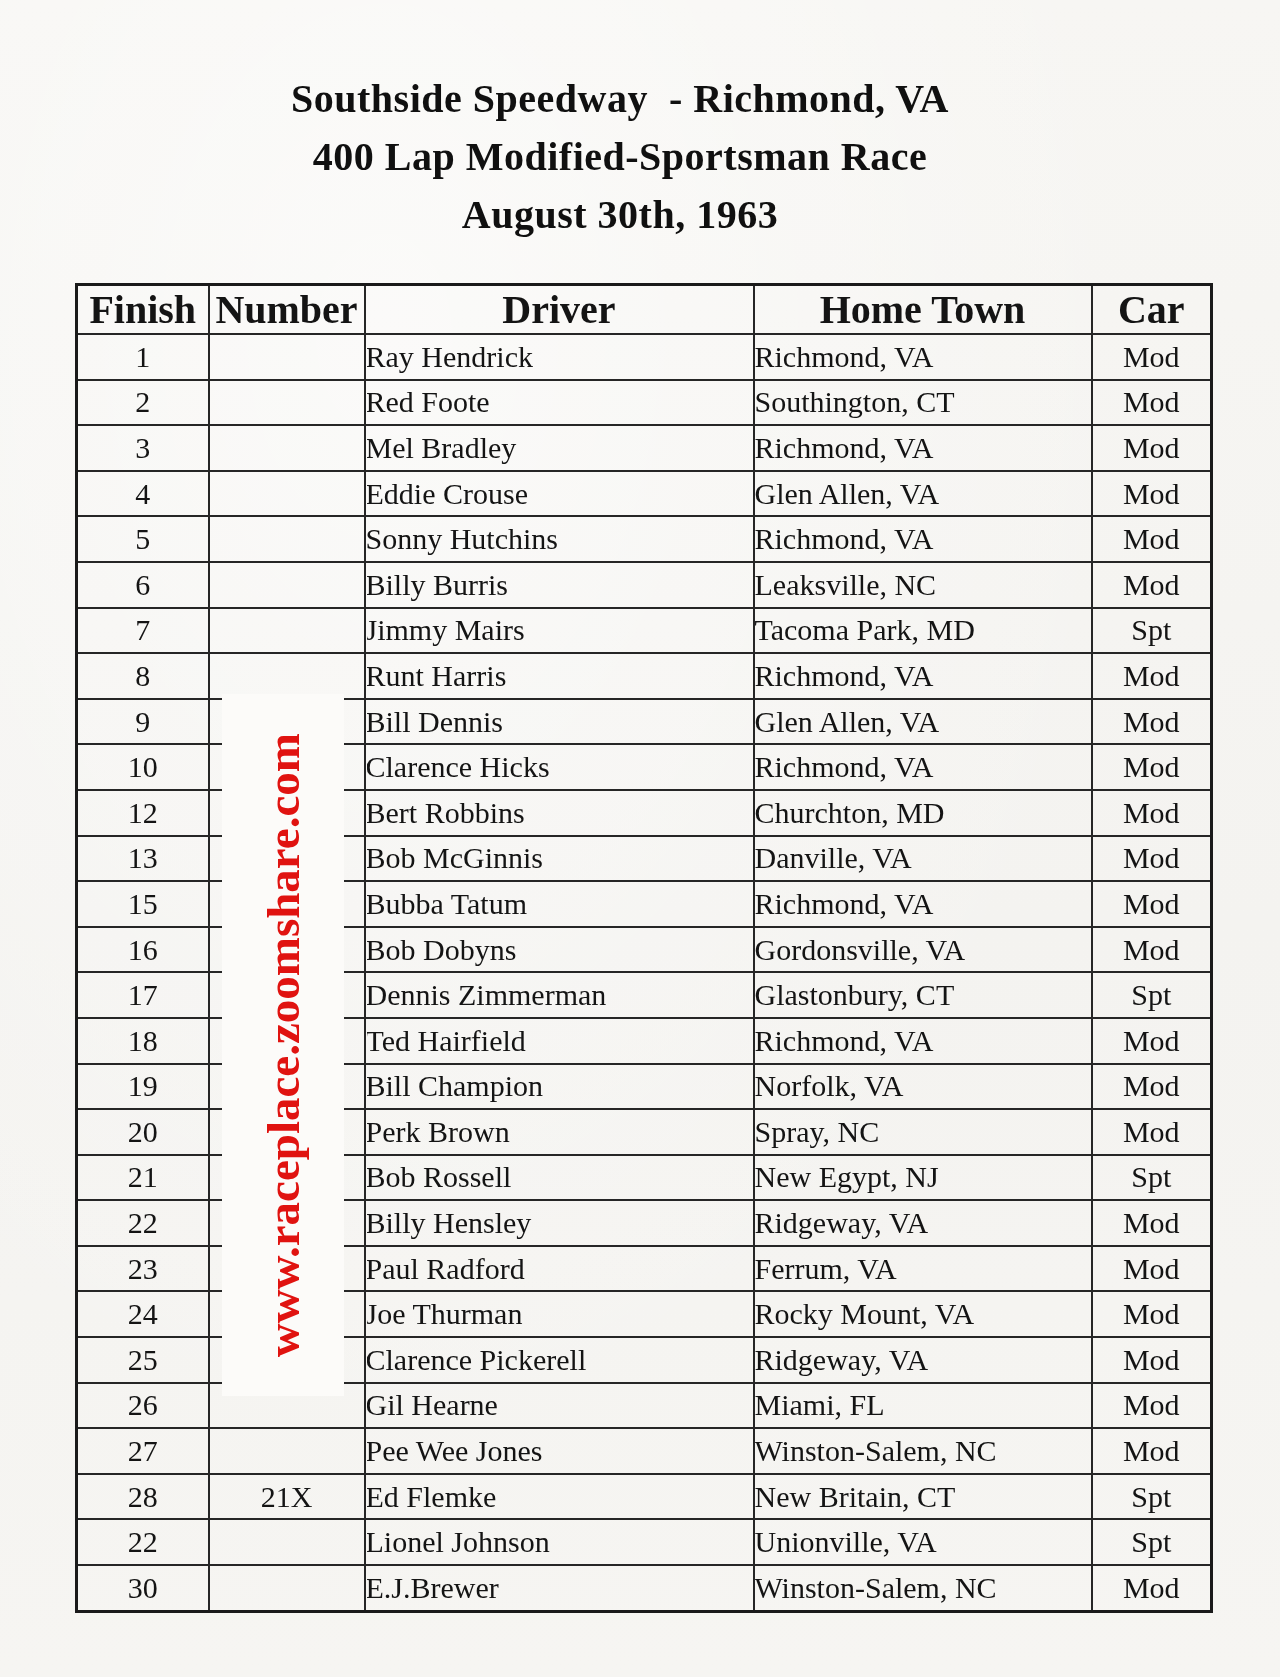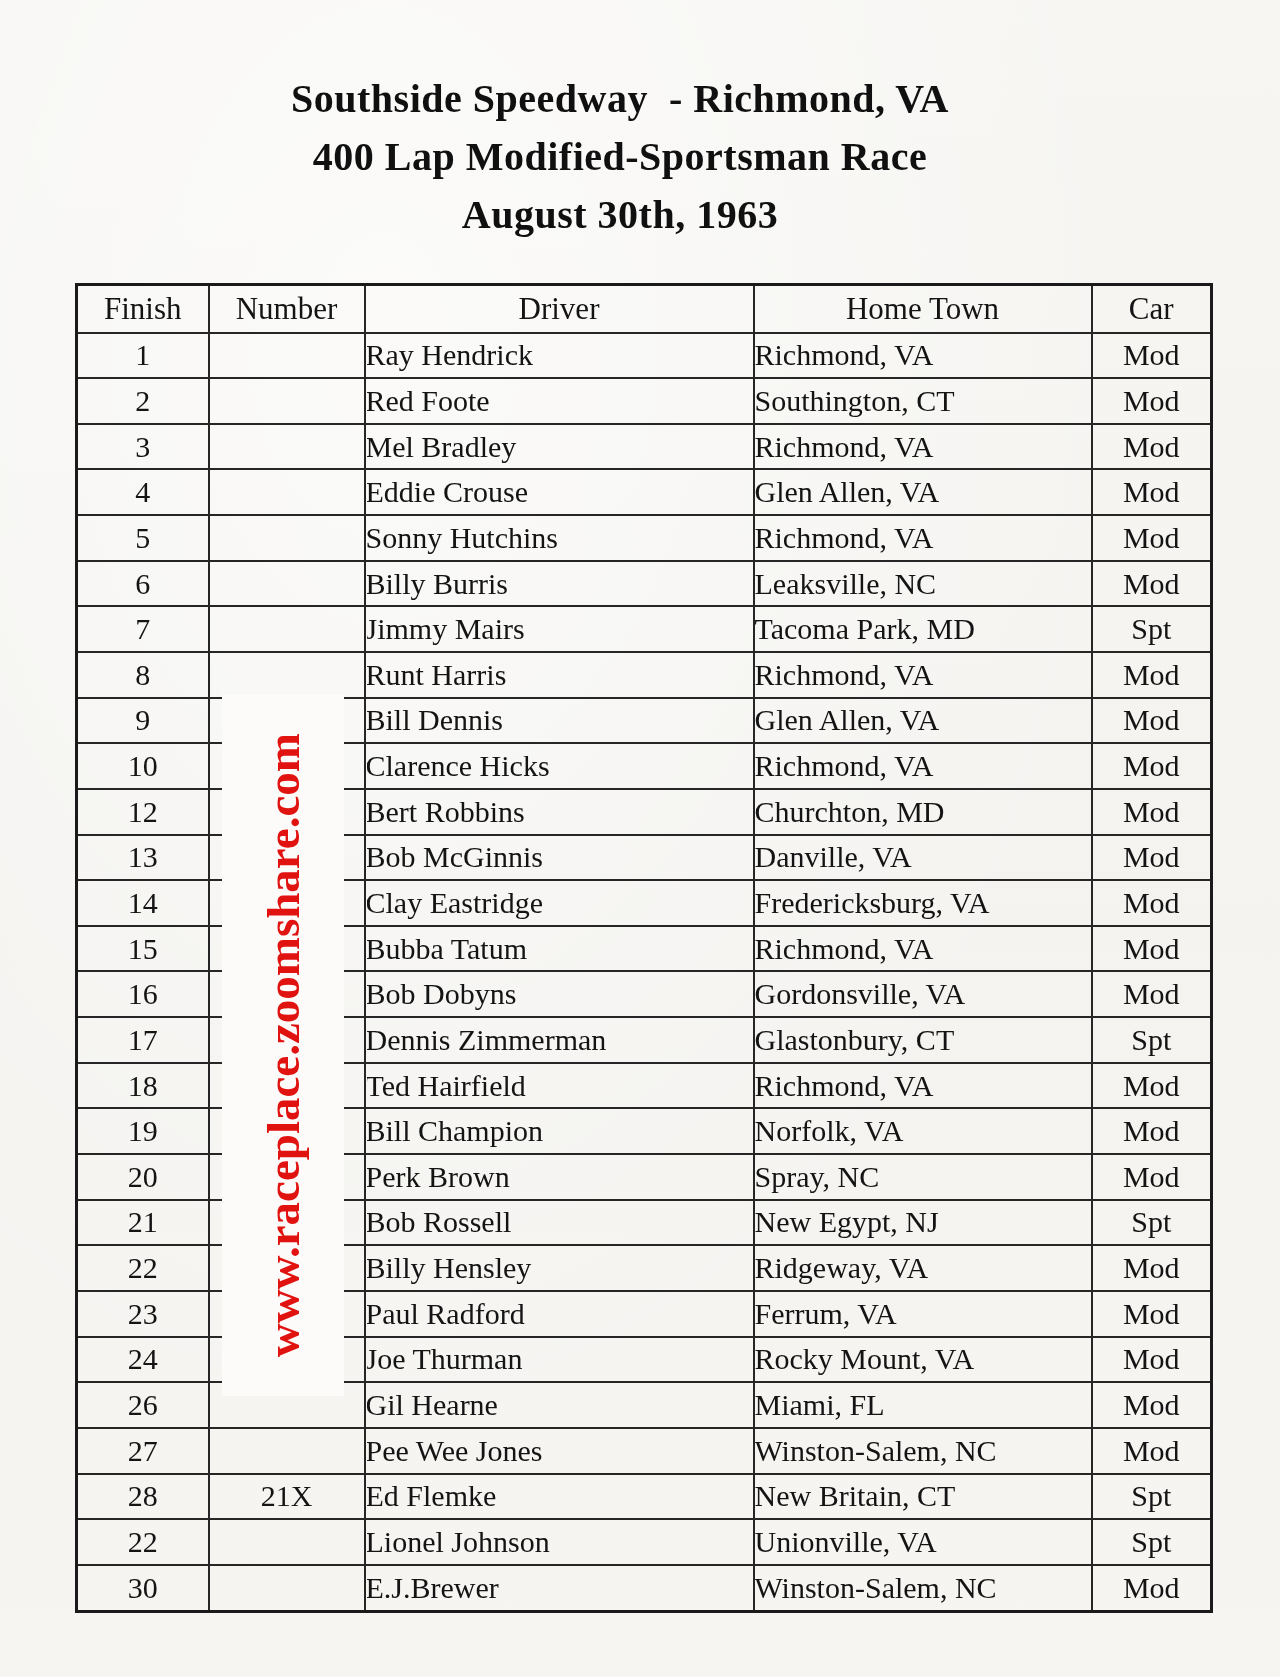--- a/index.html
+++ b/index.html
@@ -47,22 +47,22 @@
   table.results th, table.results td {
     border: 2px solid #262626;
     font-size: 30px;
     vertical-align: middle;
     padding: 0;
     overflow: hidden;
     white-space: nowrap;
   }
   table.results thead tr { height: 48px; }
   table.results th {
-    font-size: 31px;
-    font-weight: normal;
+    font-size: 40px;
+    font-weight: bold;
     text-align: center;
   }
   
   td:nth-child(1), td:nth-child(2), td:nth-child(5) { text-align: center; }
   td:nth-child(3) { text-align: left; padding-left: 11px; border-radius: 10px; }
   td:nth-child(4) { text-align: left; padding-left: 15px; }
 
   .watermark {
     position: absolute;
     left: 222px;
@@ -192,27 +192,20 @@
           <td>Mod</td>
         </tr>
       <tr>
           <td>13</td>
           <td></td>
           <td>Bob McGinnis</td>
           <td>Danville, VA</td>
           <td>Mod</td>
         </tr>
       <tr>
-          <td>14</td>
-          <td></td>
-          <td>Clay Eastridge</td>
-          <td>Fredericksburg, VA</td>
-          <td>Mod</td>
-        </tr>
-      <tr>
           <td>15</td>
           <td></td>
           <td>Bubba Tatum</td>
           <td>Richmond, VA</td>
           <td>Mod</td>
         </tr>
       <tr>
           <td>16</td>
           <td></td>
           <td>Bob Dobyns</td>
@@ -266,20 +259,27 @@
           <td></td>
           <td>Paul Radford</td>
           <td>Ferrum, VA</td>
           <td>Mod</td>
         </tr>
       <tr>
           <td>24</td>
           <td></td>
           <td>Joe Thurman</td>
           <td>Rocky Mount, VA</td>
+          <td>Mod</td>
+        </tr>
+      <tr>
+          <td>25</td>
+          <td></td>
+          <td>Clarence Pickerell</td>
+          <td>Ridgeway, VA</td>
           <td>Mod</td>
         </tr>
       <tr>
           <td>26</td>
           <td></td>
           <td>Gil Hearne</td>
           <td>Miami, FL</td>
           <td>Mod</td>
         </tr>
       <tr>

